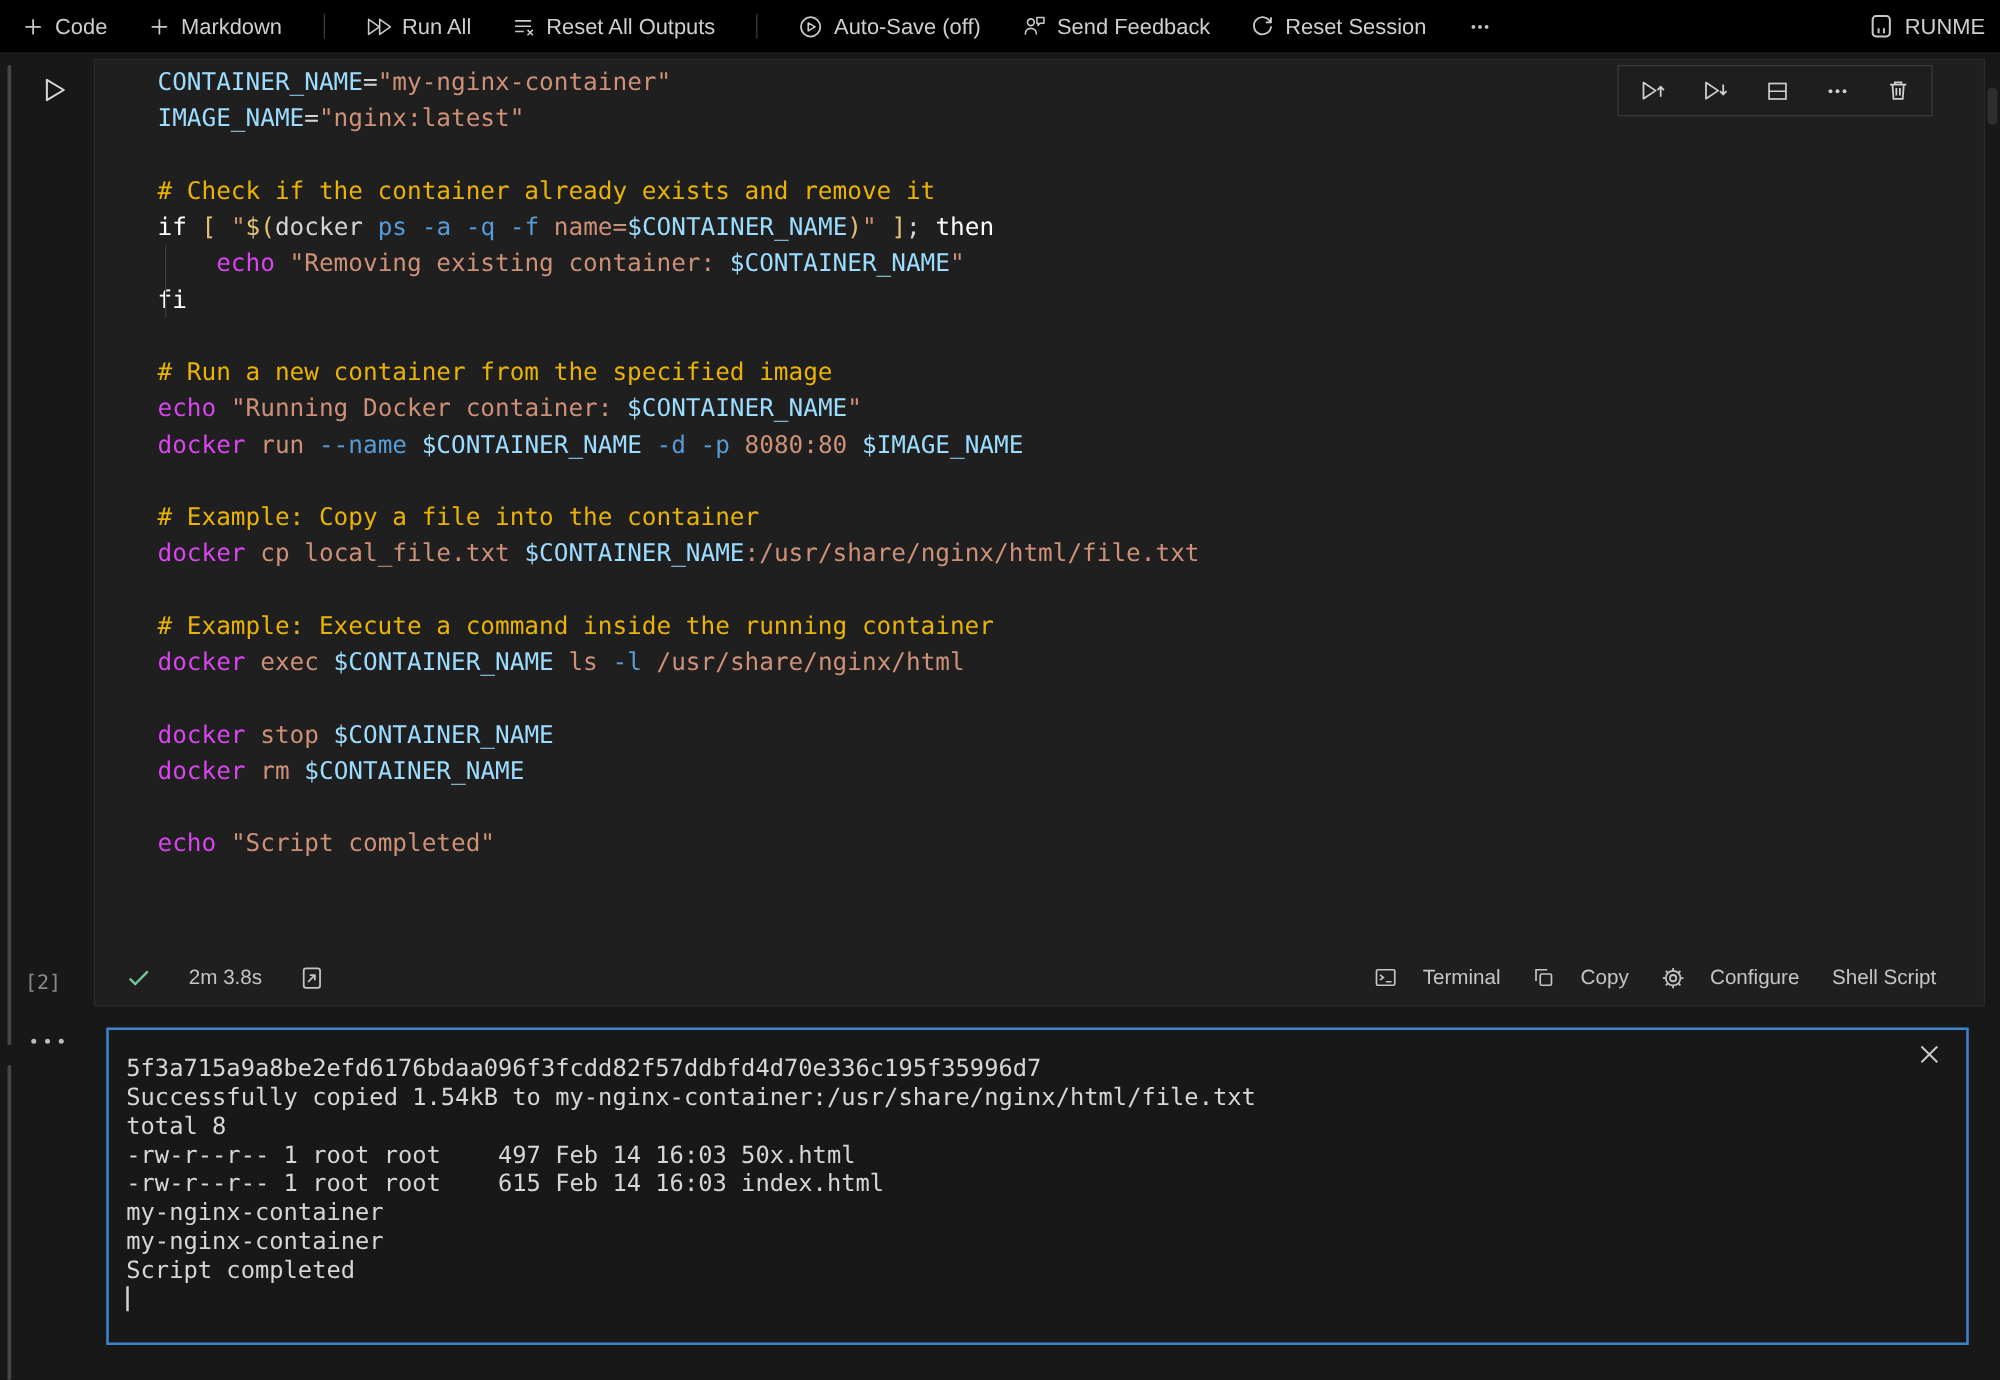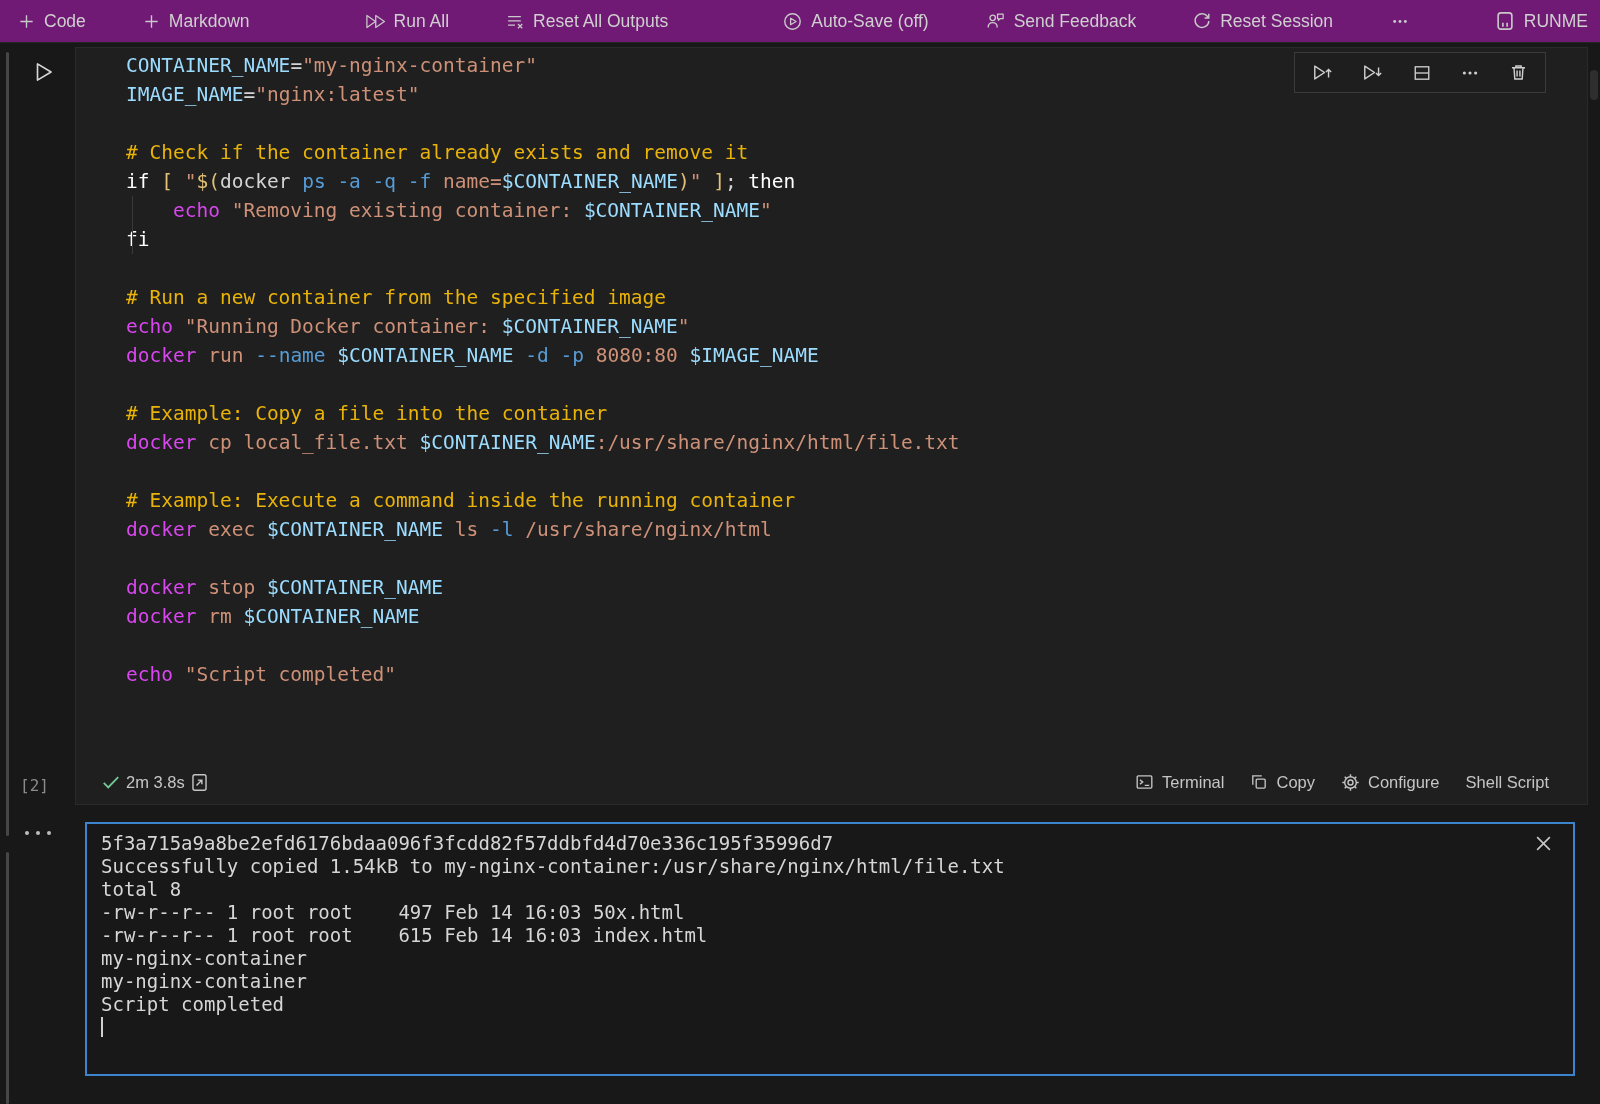--- a/index.html
+++ b/index.html
@@ -1,22 +1,22 @@
 <!DOCTYPE html>
 <html><head>
 <meta charset="utf-8">
 <style>
   html,body{margin:0;padding:0;width:1600px;height:1104px;background:#181818;overflow:hidden;
     font-family:"Liberation Sans",sans-serif;-webkit-font-smoothing:antialiased;}
   .stage{position:relative;width:1600px;height:1104px;}
 
   
-  .toolbar{position:absolute;left:0;top:0;width:1600px;height:43px;background:#701a75;
+  .toolbar{position:absolute;left:0;top:0;width:1600px;height:43px;background:#000000;
     border-bottom:1px solid #242424;display:flex;align-items:center;padding:0 10px 0 18px;
-    box-sizing:border-box;color:#cfcfcf;font-size:17.5px;gap:24px;}
+    box-sizing:border-box;color:#cfcfcf;font-size:17.5px;}
   .tb-item{display:flex;align-items:center;gap:9px;margin-right:33px;cursor:pointer;white-space:nowrap;}
   .tb-sep{width:1px;height:20px;background:#3d3d3d;margin-right:33px;}
   .tb-right{margin-left:auto;display:flex;align-items:center;gap:9px;padding-right:2px;justify-content:flex-end;}
   .icon{display:flex;align-items:center;justify-content:center;}
   .icon svg{display:block;}
 
   
   .focus-bar{position:absolute;left:6px;width:3px;background:#474747;border-radius:2px;}
   .fb1{top:52px;height:784px;}
   .fb2{top:852px;height:252px;}
@@ -37,30 +37,30 @@
   .tok-kw{color:#ffffff}.tok-bracket{color:#e2c076}.tok-func{color:#d946ef}.tok-arg{color:#ce9178}
   .tok-flag{color:#569cd6}.tok-plain{color:#d4d4d4}
 
   .cell-toolbar{position:absolute;left:1218px;top:4px;width:252px;height:41px;border:1px solid #3a3a3a;
     background:#1e1e1e;display:flex;align-items:center;justify-content:space-between;
     padding:0 17px;box-sizing:border-box;}
   .ct-btn{cursor:pointer;display:flex;}
 
   .cell-status{position:absolute;left:0;right:0;bottom:0;height:44px;display:flex;align-items:center;
     color:#c5c5c5;font-size:16.5px;padding:0 38px 0 25px;}
-  .cs-left{display:flex;align-items:center;gap:5px;}
+  .cs-left{display:flex;align-items:center;gap:30px;}
   .cs-right{margin-left:auto;display:flex;align-items:center;gap:26px;}
-  .cs-btn{display:flex;align-items:center;gap:8px;cursor:pointer;white-space:nowrap;}
+  .cs-btn{display:flex;align-items:center;gap:20px;cursor:pointer;white-space:nowrap;}
 
   
   .collapse-dots{position:absolute;left:25px;top:831px;display:flex;gap:7px;cursor:pointer;}
   .collapse-dots i{width:4px;height:4px;border-radius:50%;background:#bdbdbd;}
   .output{position:absolute;left:85px;top:822px;width:1490px;height:254px;border:2px solid #3c85cc;
     background:#181818;box-sizing:border-box;}
-  .output-text{position:absolute;left:14px;top:8px;font-family:"DejaVu Sans Mono",monospace;
+  .output-text{position:absolute;left:14px;top:20px;font-family:"DejaVu Sans Mono",monospace;
     font-size:19px;line-height:23px;color:#d6d6d6;}
   .out-line{height:23px;white-space:pre;}
   .out-cursor{width:2px;height:20px;background:#d0d0d0;margin-top:1px;}
   .output-close{position:absolute;right:22px;top:12px;cursor:pointer;}
 </style>
 </head>
 <body>
 
 <div class="stage">
 

